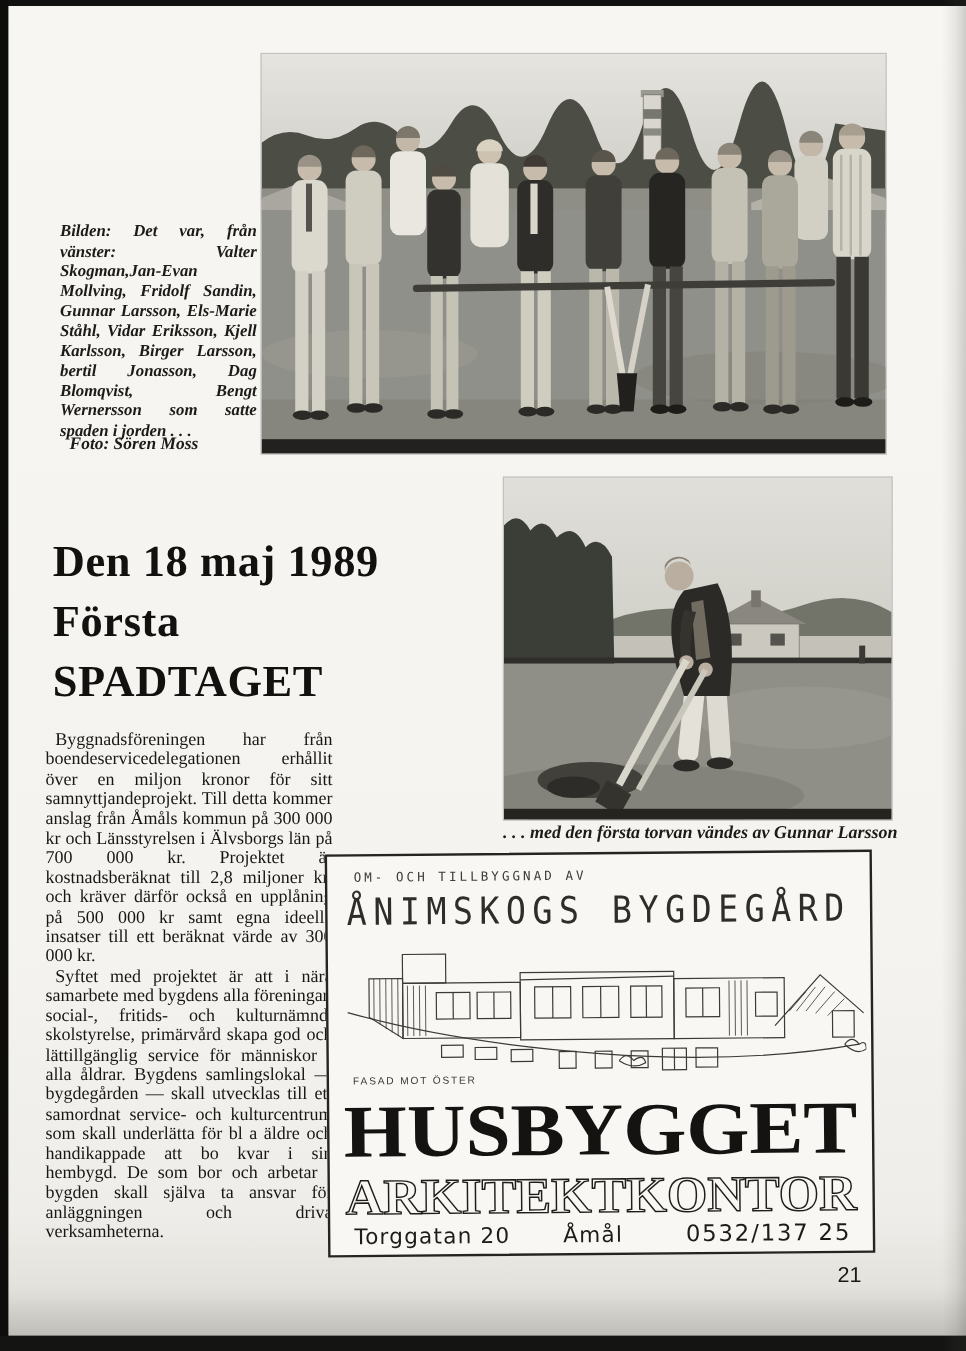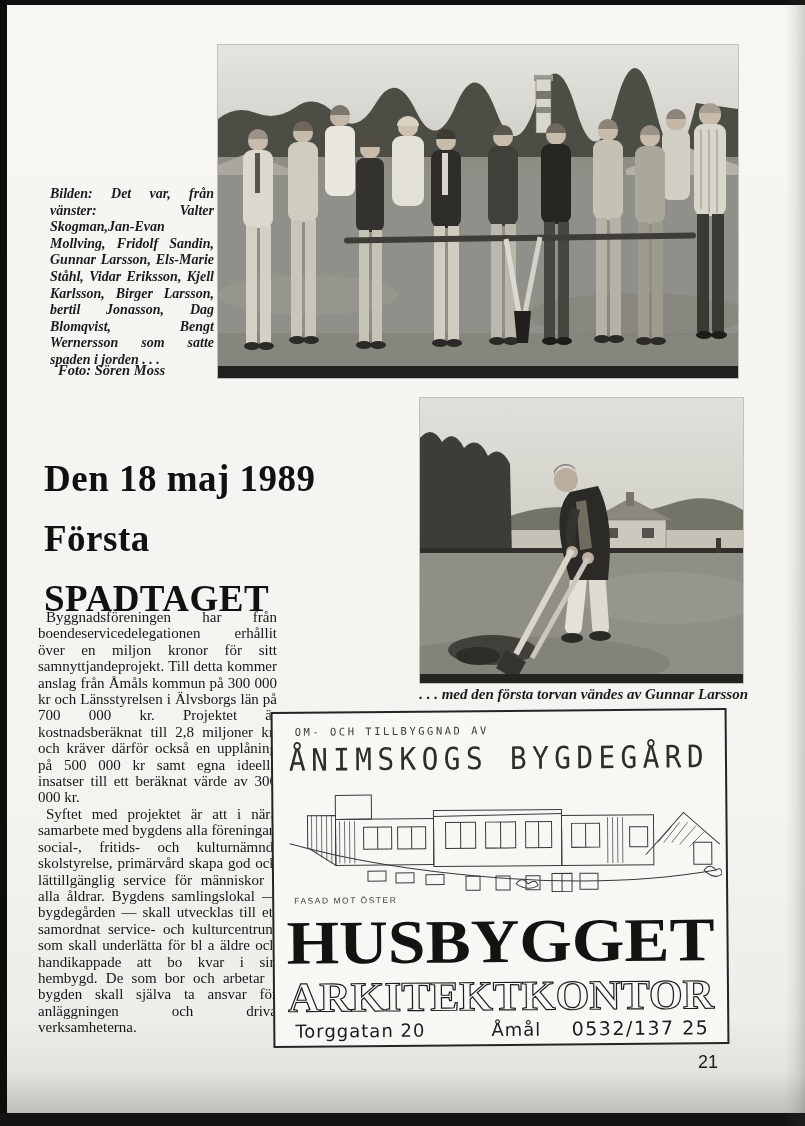--- a/index.html
+++ b/index.html
@@ -19,21 +19,21 @@
   .photo1{left:218px;top:45px;width:520px;height:333px;}
   .photo2{left:420px;top:398px;width:323px;height:285px;}
 
   .caption1{position:absolute;left:50px;top:186px;width:164px;
         font-size:14px;line-height:16.6px;font-style:italic;font-weight:bold;
         text-align:justify;color:#1c1b19;}
   .credit{position:absolute;left:58px;top:362px;width:200px;
         font-size:14.5px;font-style:italic;font-weight:bold;color:#1c1b19;}
 
   .headline{position:absolute;left:44px;top:444px;width:340px;color:#121110;}
-  .headline .hl{font-weight:bold;font-size:37px;line-height:50px;letter-spacing:0.5px;white-space:nowrap;margin-top:10px;}
+  .headline .hl{font-weight:bold;font-size:37px;line-height:50px;letter-spacing:0.5px;white-space:nowrap;}
 
   .bodycol{position:absolute;left:38px;top:609px;width:239px;
         font-size:15px;line-height:16.4px;text-align:justify;color:#171614;}
   .bodycol p{margin:0;text-indent:8px;}
 
   .caption2{position:absolute;left:398px;top:686px;width:350px;text-align:right;
         font-size:15px;font-style:italic;font-weight:bold;color:#1c1b19;}
 
   .adbox{position:absolute;left:272px;top:710px;width:456px;height:336px;
         border:2px solid #242422;background:#f8f7f4;transform:rotate(-0.5deg);
@@ -42,21 +42,21 @@
         font-size:10.5px;letter-spacing:2.5px;color:#3c3b38;}
   .ad-title{position:absolute;left:8px;top:26px;width:436px;height:40px;}
   .ad-drawing{position:absolute;left:6px;top:72px;width:442px;height:118px;}
   .ad-fasad{position:absolute;left:20px;top:182px;font-family:Liberation Sans, sans-serif;
         font-size:8.5px;letter-spacing:1.5px;color:#3c3b38;}
   .ad-company{position:absolute;left:8px;top:196px;width:436px;height:66px;}
   .ad-sub{position:absolute;left:8px;top:260px;width:436px;height:48px;}
   .ad-contact{position:absolute;left:20px;right:18px;top:306px;display:flex;align-items:baseline;
         font-family:"DejaVu Sans",sans-serif;font-size:18px;color:#1d1c1a;}
   .ad-contact .addr{letter-spacing:1px;}
-  .ad-contact .city{margin-left:66px;letter-spacing:1px;}
+  .ad-contact .city{margin-left:44px;letter-spacing:1px;}
   .ad-contact .phone{margin-left:auto;letter-spacing:1.5px;font-size:19px;}
 
   .pagenum{position:absolute;left:698px;top:1052px;font-family:"Liberation Sans",sans-serif;
         font-size:18px;color:#1a1a18;}
 </style>
 </head>
 <body>
 
 <div class="page">
 

